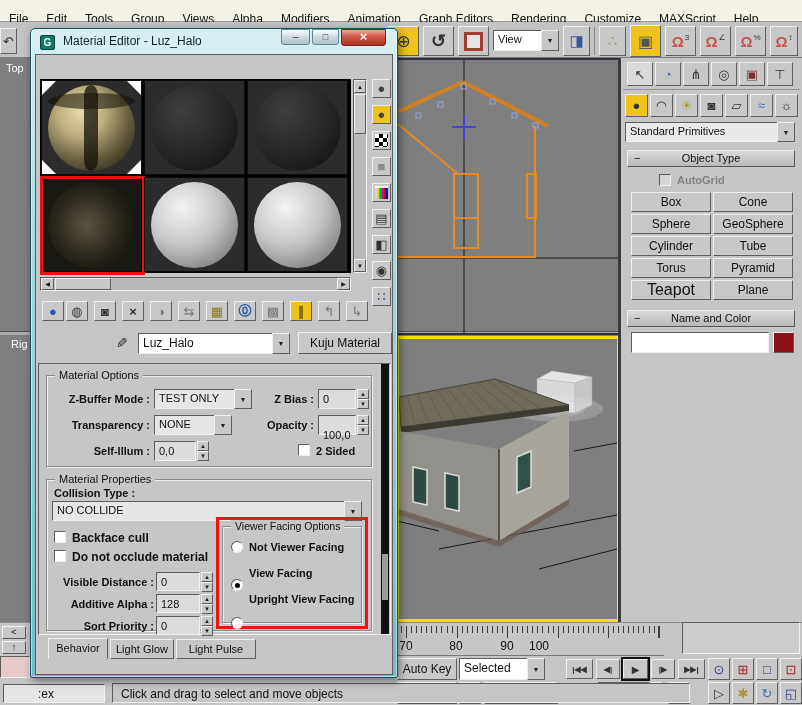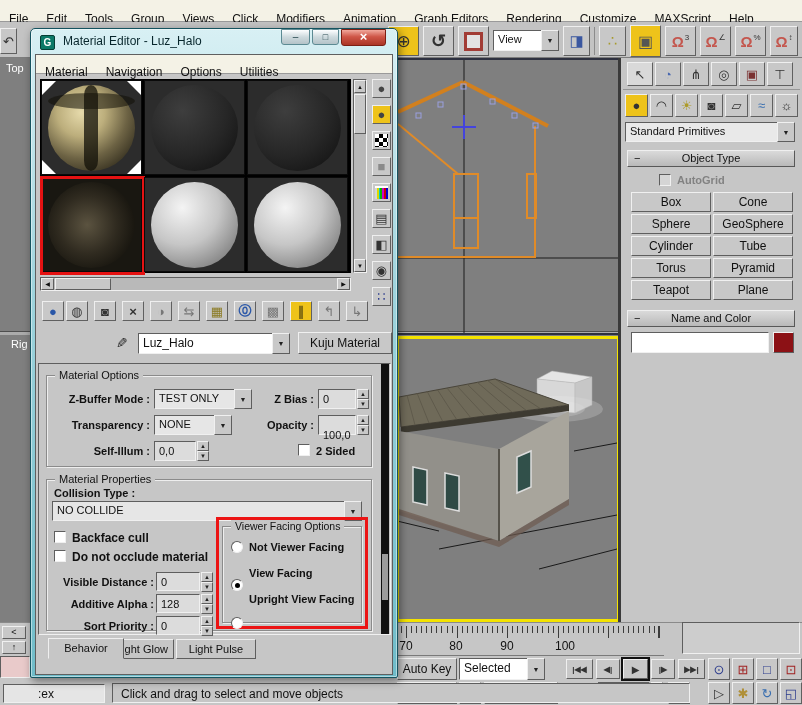--- a/index.html
+++ b/index.html
@@ -41,21 +41,21 @@
   .aero{background:linear-gradient(180deg,#d8f0f4 0%,#9fd4dd 40%,#6fbcc9 100%);border:1px solid #15535f;border-radius:5px 5px 2px 2px;box-shadow:0 0 0 1px rgba(255,255,255,.45) inset, 2px 3px 8px rgba(0,0,0,.45);}
   .redbox{border:3px solid #ec1414;}
   svg{display:block;}
 </style>
 </head>
 <body>
 
 <div id="screen">
 
   <div class="a menubar" style="left:0;top:0;width:802px;height:22px">
-    <span>File</span><span>Edit</span><span>Tools</span><span>Group</span><span>Views</span><span>Click</span><span>Modifiers</span><span>Animation</span><span>Graph Editors</span><span>Rendering</span><span>Customize</span><span>MAXScript</span><span>Help</span>
+    <span>File</span><span>Edit</span><span>Tools</span><span>Group</span><span>Views</span><span>Alpha</span><span>Modifiers</span><span>Animation</span><span>Graph Editors</span><span>Rendering</span><span>Customize</span><span>MAXScript</span><span>Help</span>
   </div>
 
   <div class="a" style="left:0;top:22px;width:802px;height:36px;background:#c3c3c3;border-bottom:1px solid #7d7d7d"></div>
   <div class="a tbtn" style="left:0;top:28px;width:17px;height:26px">↶</div>
   <div class="a tbtn hl" style="left:388px;top:26px;width:31px;height:30px;font-size:17px">⊕</div>
   <div class="a tbtn" style="left:423px;top:26px;width:31px;height:30px;font-size:18px;font-weight:bold">↺</div>
   <div class="a tbtn" style="left:458px;top:26px;width:31px;height:30px">
       <span class="ic" style="width:13px;height:13px;border:3px solid #a23c35;background:#e3e3e3;display:block"></span>
     </div>
   <div class="a" style="left:493px;top:30px;width:66px;height:21px">
@@ -173,34 +173,34 @@
   <div class="a cb" style="left:659px;top:174px;background:#d5d5d5"></div>
   <div class="a lbl" style="left:677px;top:174px;color:#828282">AutoGrid</div>
   <div class="a btn" style="left:631px;top:192px;width:80px;height:20px;line-height:18px;font-size:12px">Box</div>
   <div class="a btn" style="left:713px;top:192px;width:80px;height:20px;line-height:18px;font-size:12px">Cone</div>
   <div class="a btn" style="left:631px;top:214px;width:80px;height:20px;line-height:18px;font-size:12px">Sphere</div>
   <div class="a btn" style="left:713px;top:214px;width:80px;height:20px;line-height:18px;font-size:12px">GeoSphere</div>
   <div class="a btn" style="left:631px;top:236px;width:80px;height:20px;line-height:18px;font-size:12px">Cylinder</div>
   <div class="a btn" style="left:713px;top:236px;width:80px;height:20px;line-height:18px;font-size:12px">Tube</div>
   <div class="a btn" style="left:631px;top:258px;width:80px;height:20px;line-height:18px;font-size:12px">Torus</div>
   <div class="a btn" style="left:713px;top:258px;width:80px;height:20px;line-height:18px;font-size:12px">Pyramid</div>
-  <div class="a btn" style="left:631px;top:280px;width:80px;height:20px;line-height:18px;font-size:12px">Teapot</div>
+  <div class="a btn" style="left:631px;top:280px;width:80px;height:20px;line-height:18px;font-size:16px">Teapot</div>
   <div class="a btn" style="left:713px;top:280px;width:80px;height:20px;line-height:18px;font-size:12px">Plane</div>
   <div class="a roll" style="left:627px;top:310px;width:168px;height:17px"><span class="mn">−</span><span>Name and Color</span></div>
   <div class="a snk white" style="left:631px;top:332px;width:138px;height:21px"></div>
   <div class="a btn" style="left:773px;top:332px;width:21px;height:21px;background:#8c1115"></div>
 
   <div class="a" style="left:0;top:622px;width:802px;height:83px;background:#c6c6c6;border-top:1px solid #8a8a8a"></div>
   <div class="a" style="left:396px;top:622px;width:268px;height:34px;border-bottom:1px solid #7a7a7a">
     <div class="a ruler-min" style="left:0;top:4px;width:268px;height:7px"></div>
     <div class="a ruler-maj" style="left:10px;top:4px;width:258px;height:12px"></div>
     <div class="a" style="left:0;top:17px;width:20px;text-align:center;font-size:12px">70</div>
     <div class="a" style="left:50px;top:17px;width:20px;text-align:center;font-size:12px">80</div>
     <div class="a" style="left:101px;top:17px;width:20px;text-align:center;font-size:12px">90</div>
-    <div class="a" style="left:156px;top:17px;width:26px;text-align:center;font-size:12px">100</div>
+    <div class="a" style="left:130px;top:17px;width:26px;text-align:center;font-size:12px">100</div>
   </div>
   <div class="a snk" style="left:682px;top:622px;width:118px;height:32px;background:#cdcdcd"></div>
 
   <div class="a btn" style="left:397px;top:658px;width:60px;height:22px;line-height:20px;font-size:12px">Auto Key</div>
   <div class="a" style="left:459px;top:658px;width:86px;height:22px">
     <div class="cfield" style="right:16px;font-size:12px">Selected</div>
     <div class="carrow">▼</div>
   </div>
   <div class="a tbtn" style="left:566px;top:659px;width:27px;height:20px;font-size:8px;font-weight:bold">|◀◀</div>
   <div class="a tbtn" style="left:596px;top:659px;width:24px;height:20px;font-size:8px;font-weight:bold">◀|</div>
@@ -236,23 +236,20 @@
   <div class="a aero" style="left:30px;top:28px;width:368px;height:650px;z-index:10">
 
     <div class="a" style="left:9px;top:6px;width:15px;height:15px;background:#0c7a68;border:1px solid #063f36;border-radius:2px;color:#fff;font-size:10px;font-weight:bold;text-align:center;line-height:14px">G</div>
     <div class="a" style="left:32px;top:5px;font-size:12px;color:#07262c;white-space:nowrap">Material Editor - Luz_Halo</div>
     <div class="a" style="left:250px;top:0;width:29px;height:16px;background:linear-gradient(#fdfeff,#cdd9dd 50%,#b4c3c8);border:1px solid #5c8a93;border-radius:0 0 3px 3px;text-align:center;font-size:10px;line-height:13px;color:#24454c">–</div>
     <div class="a" style="left:281px;top:0;width:27px;height:16px;background:linear-gradient(#fdfeff,#cdd9dd 50%,#b4c3c8);border:1px solid #5c8a93;border-radius:0 0 3px 3px;text-align:center;font-size:9px;line-height:14px;color:#24454c">□</div>
     <div class="a" style="left:310px;top:0;width:45px;height:17px;background:linear-gradient(#f0a89c,#cf5647 45%,#aa3526);border:1px solid #7c1f14;border-radius:0 0 3px 3px;text-align:center;font-size:13px;line-height:14px;color:#fff;font-weight:bold">×</div>
 
     <div class="a" style="left:4px;top:25px;width:358px;height:621px;background:#c6c6c6;border:1px solid #5f5f5f">
 
-      <div class="a menubar" style="left:0;top:0;width:356px;height:19px;line-height:19px">
-        <span>Material</span><span>Navigation</span><span>Options</span><span>Utilities</span>
-      </div>
 
       <div class="a" style="left:4px;top:24px;width:311px;height:194px;background:#000"></div>
       <div class="a slot" style="left:5px;top:25px;width:101px;height:95px">
         <div class="sph" style="background:radial-gradient(circle at 38% 32%, #e6daab 0%, #bcae7c 30%, #6d6344 58%, #17140c 96%)"></div>
         <div class="a" style="left:42px;top:4px;width:14px;height:86px;background:rgba(18,16,8,.75);border-radius:50% / 12%"></div>
         <div class="a" style="left:6px;top:12px;width:87px;height:16px;background:rgba(18,16,8,.55);border-radius:50%"></div>
         <div class="corner" style="left:0;top:0;border-top-color:#fff;border-left-color:#fff"></div>
         <div class="corner" style="right:0;top:0;border-top-color:#fff;border-right-color:#fff"></div>
         <div class="corner" style="left:0;bottom:0;border-bottom-color:#fff;border-left-color:#fff"></div>
         <div class="corner" style="right:0;bottom:0;border-bottom-color:#fff;border-right-color:#fff"></div>
@@ -395,19 +392,19 @@
           <span class="leg" style="font-size:10.5px">Viewer Facing Options</span>
           <div class="a rb" style="left:8px;top:14px"></div>
           <div class="a lbl" style="left:26px;top:14px">Not Viewer Facing</div>
           <div class="a rb sel" style="left:8px;top:40px"></div>
           <div class="a lbl" style="left:26px;top:40px">View Facing</div>
           <div class="a rb" style="left:8px;top:66px"></div>
           <div class="a lbl" style="left:26px;top:66px">Upright View Facing</div>
         </div>
       </div>
 
-      <div class="a tab" style="left:12px;top:583px;width:76px;height:21px;border-bottom-color:#c6c6c6;z-index:2">Behavior</div>
+      <div class="a tab" style="left:12px;top:583px;width:60px;height:21px;border-bottom-color:#c6c6c6;z-index:2">Behavior</div>
       <div class="a tab" style="left:74px;top:584px;width:64px;height:20px">Light Glow</div>
       <div class="a tab" style="left:140px;top:584px;width:80px;height:20px">Light Pulse</div>
     </div>
   </div>
 
 </div>
 
 </body></html>

